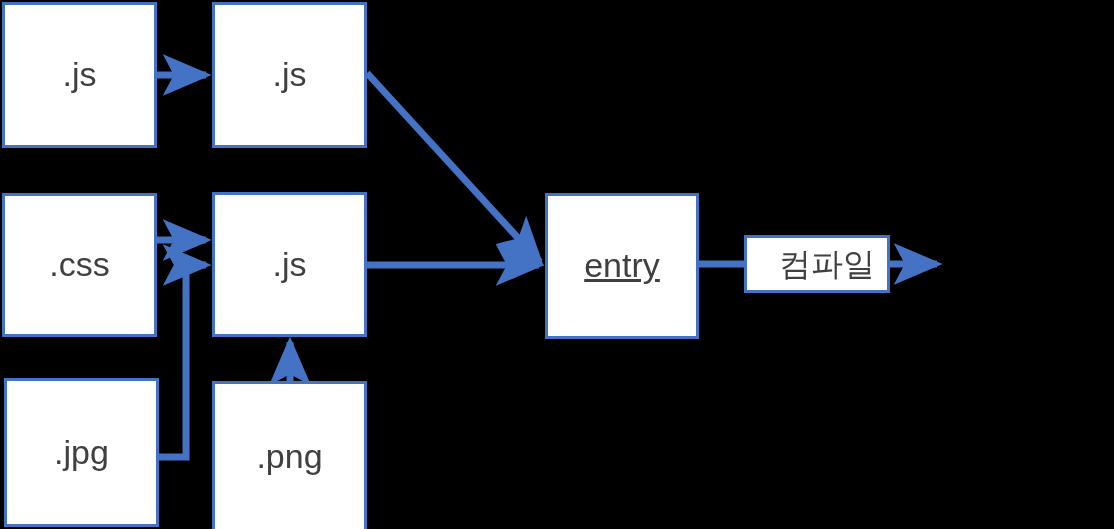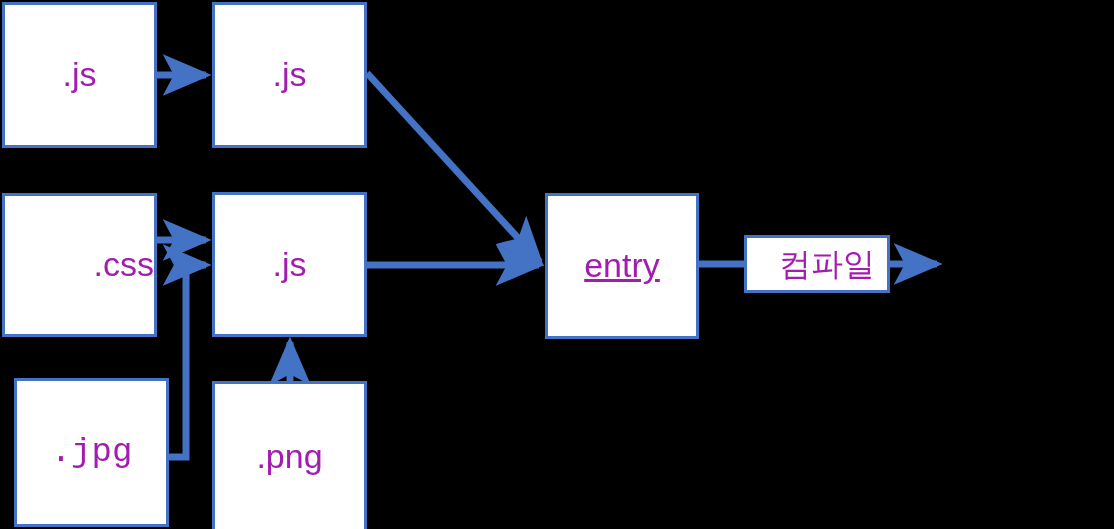--- a/index.html
+++ b/index.html
@@ -16,21 +16,21 @@
     font-family: "Liberation Sans", sans-serif;
   }
   .node {
     position: absolute;
     background: #FFFFFF;
     border: 3px solid #4472C4;
     box-sizing: border-box;
     display: flex;
     align-items: center;
     justify-content: center;
-    color: #a21caf;
+    color: #404040;
     line-height: 1.15;
     text-align: center;
   }
   .node-label {
     display: block;
     white-space: pre-line;
   }
   .file-node { font-size: 34px; }
   .entry-node { font-size: 34px; text-decoration: underline; }
   .bundle-node { font-size: 34px; }
@@ -90,29 +90,29 @@
   </svg>
 
   <div class="node file-node" style="left:2px; top:2px; width:155px; height:146px;">
     <span class="node-label">.js</span>
   </div>
 
   <div class="node file-node" style="left:212px; top:2px; width:155px; height:146px;">
     <span class="node-label">.js</span>
   </div>
 
-  <div class="node file-node" style="left:2px; top:193px; width:155px; height:144px;justify-content:flex-end;">
+  <div class="node file-node" style="left:2px; top:193px; width:155px; height:144px;">
     <span class="node-label">.css</span>
   </div>
 
   <div class="node file-node" style="left:212px; top:192px; width:155px; height:145px;">
     <span class="node-label">.js</span>
   </div>
 
-  <div class="node file-node" style="left:14px; top:378px; width:155px; height:149px;font-family:Liberation Mono, monospace;">
+  <div class="node file-node" style="left:4px; top:378px; width:155px; height:149px;">
     <span class="node-label">.jpg</span>
   </div>
 
   <div class="node file-node" style="left:212px; top:381px; width:155px; height:152px;">
     <span class="node-label">.png</span>
   </div>
 
   <div class="node entry-node" style="left:545px; top:193px; width:154px; height:146px;">
     <span class="node-label">entry</span>
   </div>

